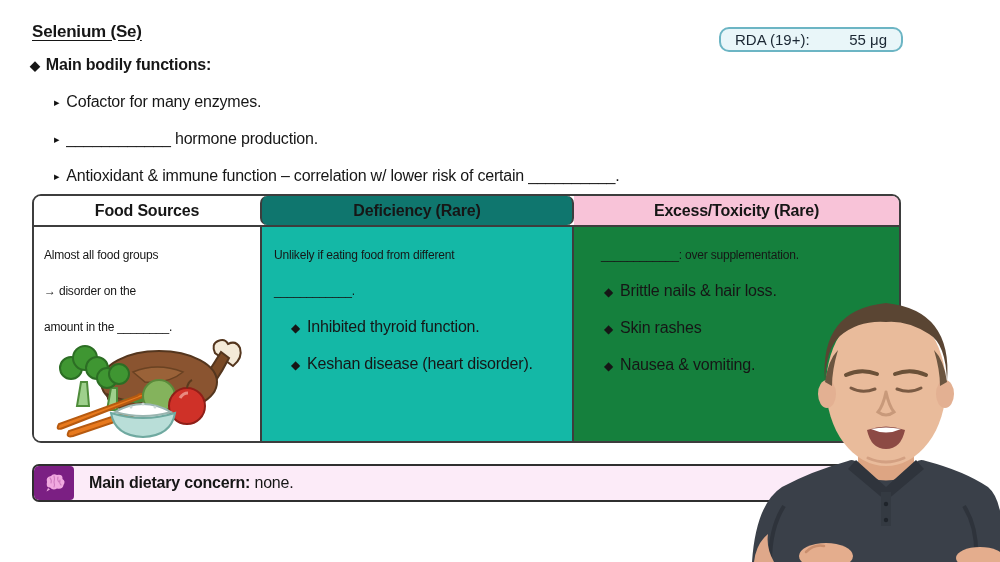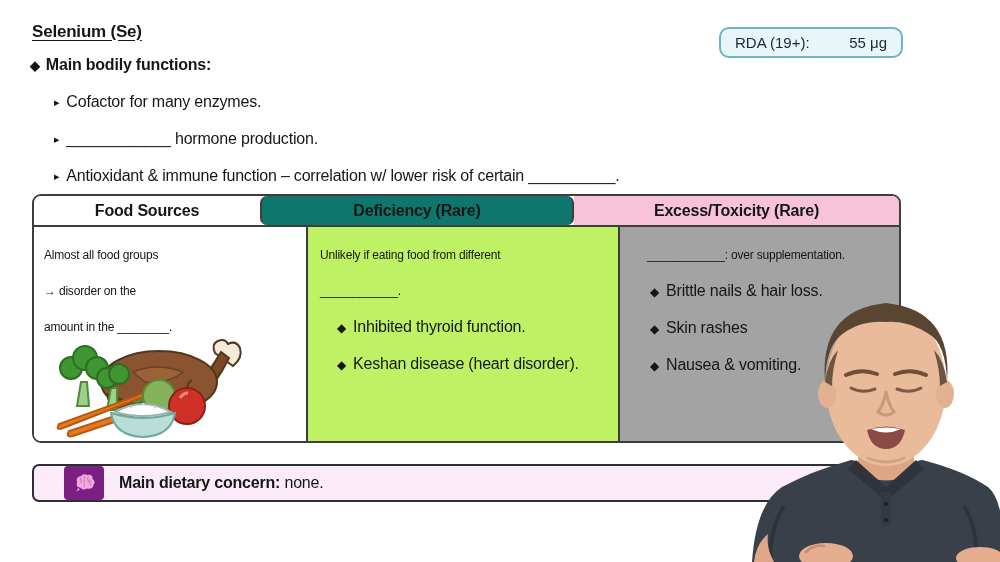--- a/index.html
+++ b/index.html
@@ -17,21 +17,21 @@
     position:absolute; left:32px; top:22px;
     font-size:17px; font-weight:bold;
     text-decoration:underline; text-underline-offset:3px;
     letter-spacing:-0.2px;
     text-align:right;
   }
 
   
   .rda-badge {
     position:absolute; left:719px; top:27px;
-    width:184px; height:31px;
+    width:184px; height:25px;
     background:#e9f6f9;
     border:2px solid #6cb5c4;
     border-radius:10px;
     display:flex; align-items:center; justify-content:space-between;
     padding:0 14px;
     font-size:15px; color:#1b2733;
   }
 
   
   .functions { position:absolute; left:30px; top:54px; font-size:16px; letter-spacing:-0.2px; }
@@ -55,37 +55,36 @@
   .col-2 { width:314px; flex:0 0 auto; border-left:2px solid #3d3d3d; border-right:2px solid #3d3d3d; }
   .col-3 { flex:1 1 auto; }
   .th-cell {
     display:flex; align-items:center; justify-content:center;
     font-weight:bold; font-size:16px; letter-spacing:-0.2px;
   }
   .th-food { background:#ffffff; }
   .th-def  { background:#0f766e;border-radius:7px; }
   .th-exc  { background:#f8c3d8; }
   .td-food { background:#ffffff; position:relative; padding:10px 8px 0 10px; }
-  .td-def  { background:#bef264; padding:10px 10px 0 12px;margin-left:46px; }
-  .td-exc  { background:#a3a3a3; padding:10px 8px 0 13px; }
+  .td-def  { background:#14b8a6; padding:10px 10px 0 12px; }
+  .td-exc  { background:#15803d; padding:10px 8px 0 13px; }
   .cell-line { line-height:36px; font-size:12px; letter-spacing:-0.2px; white-space:nowrap; }
   .bullet-line { line-height:36px; font-size:16px; letter-spacing:-0.2px; padding-left:17px; white-space:nowrap; }
   .bullet-line .diamond { font-size:12px; margin-right:7px; }
 
   .food-art { position:absolute; left:3px; bottom:1px; }
 
   
   .concern-bar {
     position:absolute; left:32px; top:464px;
     width:869px; height:38px;
     background:#fcebf8;
     border:2px solid #2f2f2f; border-radius:7px;
     display:flex; align-items:center;
     overflow:hidden;
-    padding-left:30px;
   }
   .concern-icon-block {
     width:40px; height:100%; flex:0 0 auto;
     background:#7b1f83;
     border-radius:4px 4px 4px 4px;
     display:flex; align-items:center; justify-content:center;
   }
   .concern-text { margin-left:15px; font-size:16px; letter-spacing:-0.2px; }
   .concern-text b { font-weight:bold; }
 

